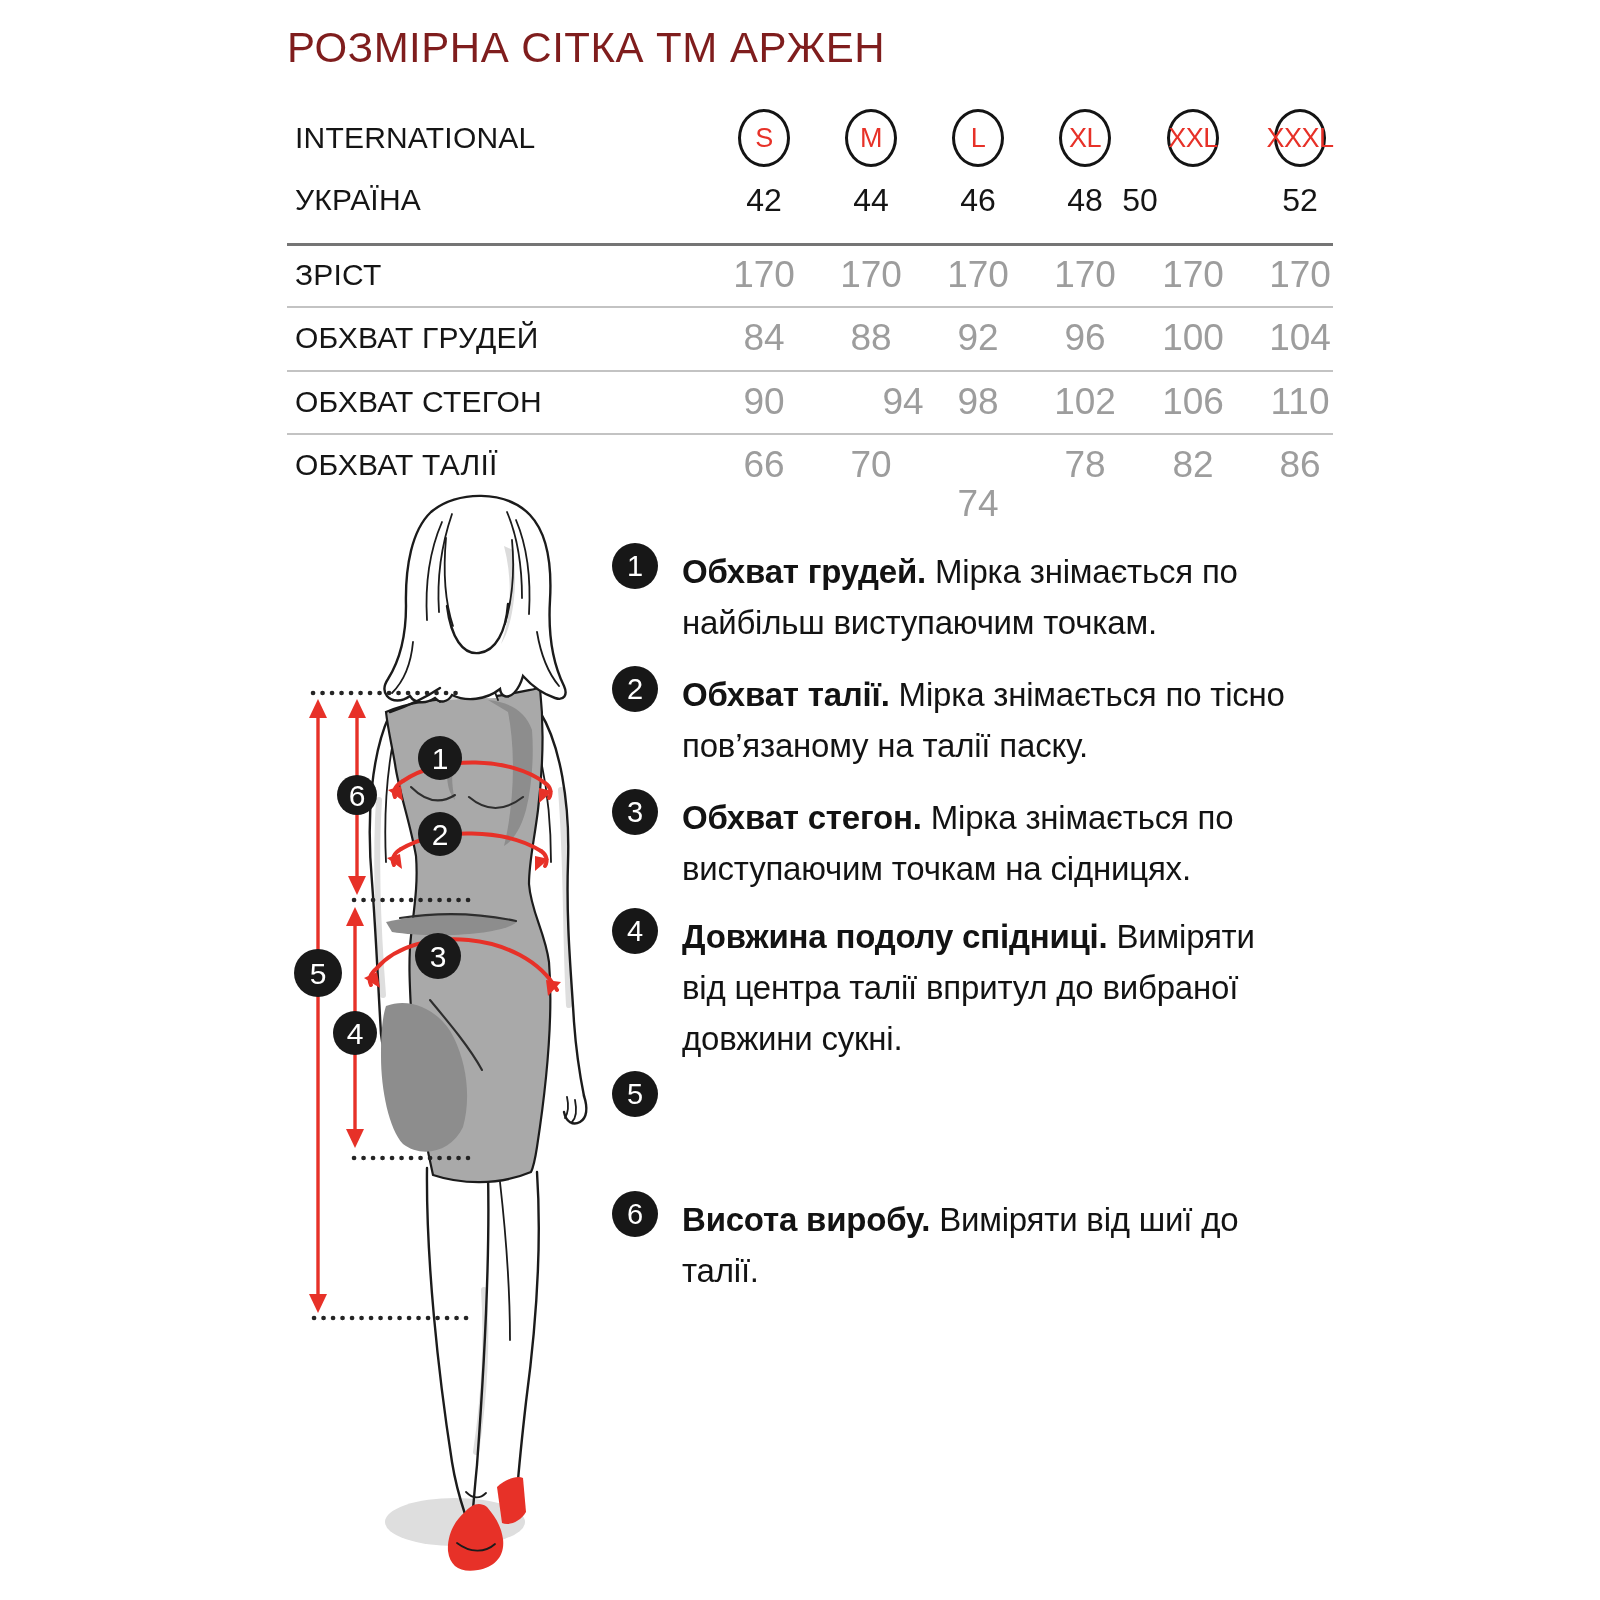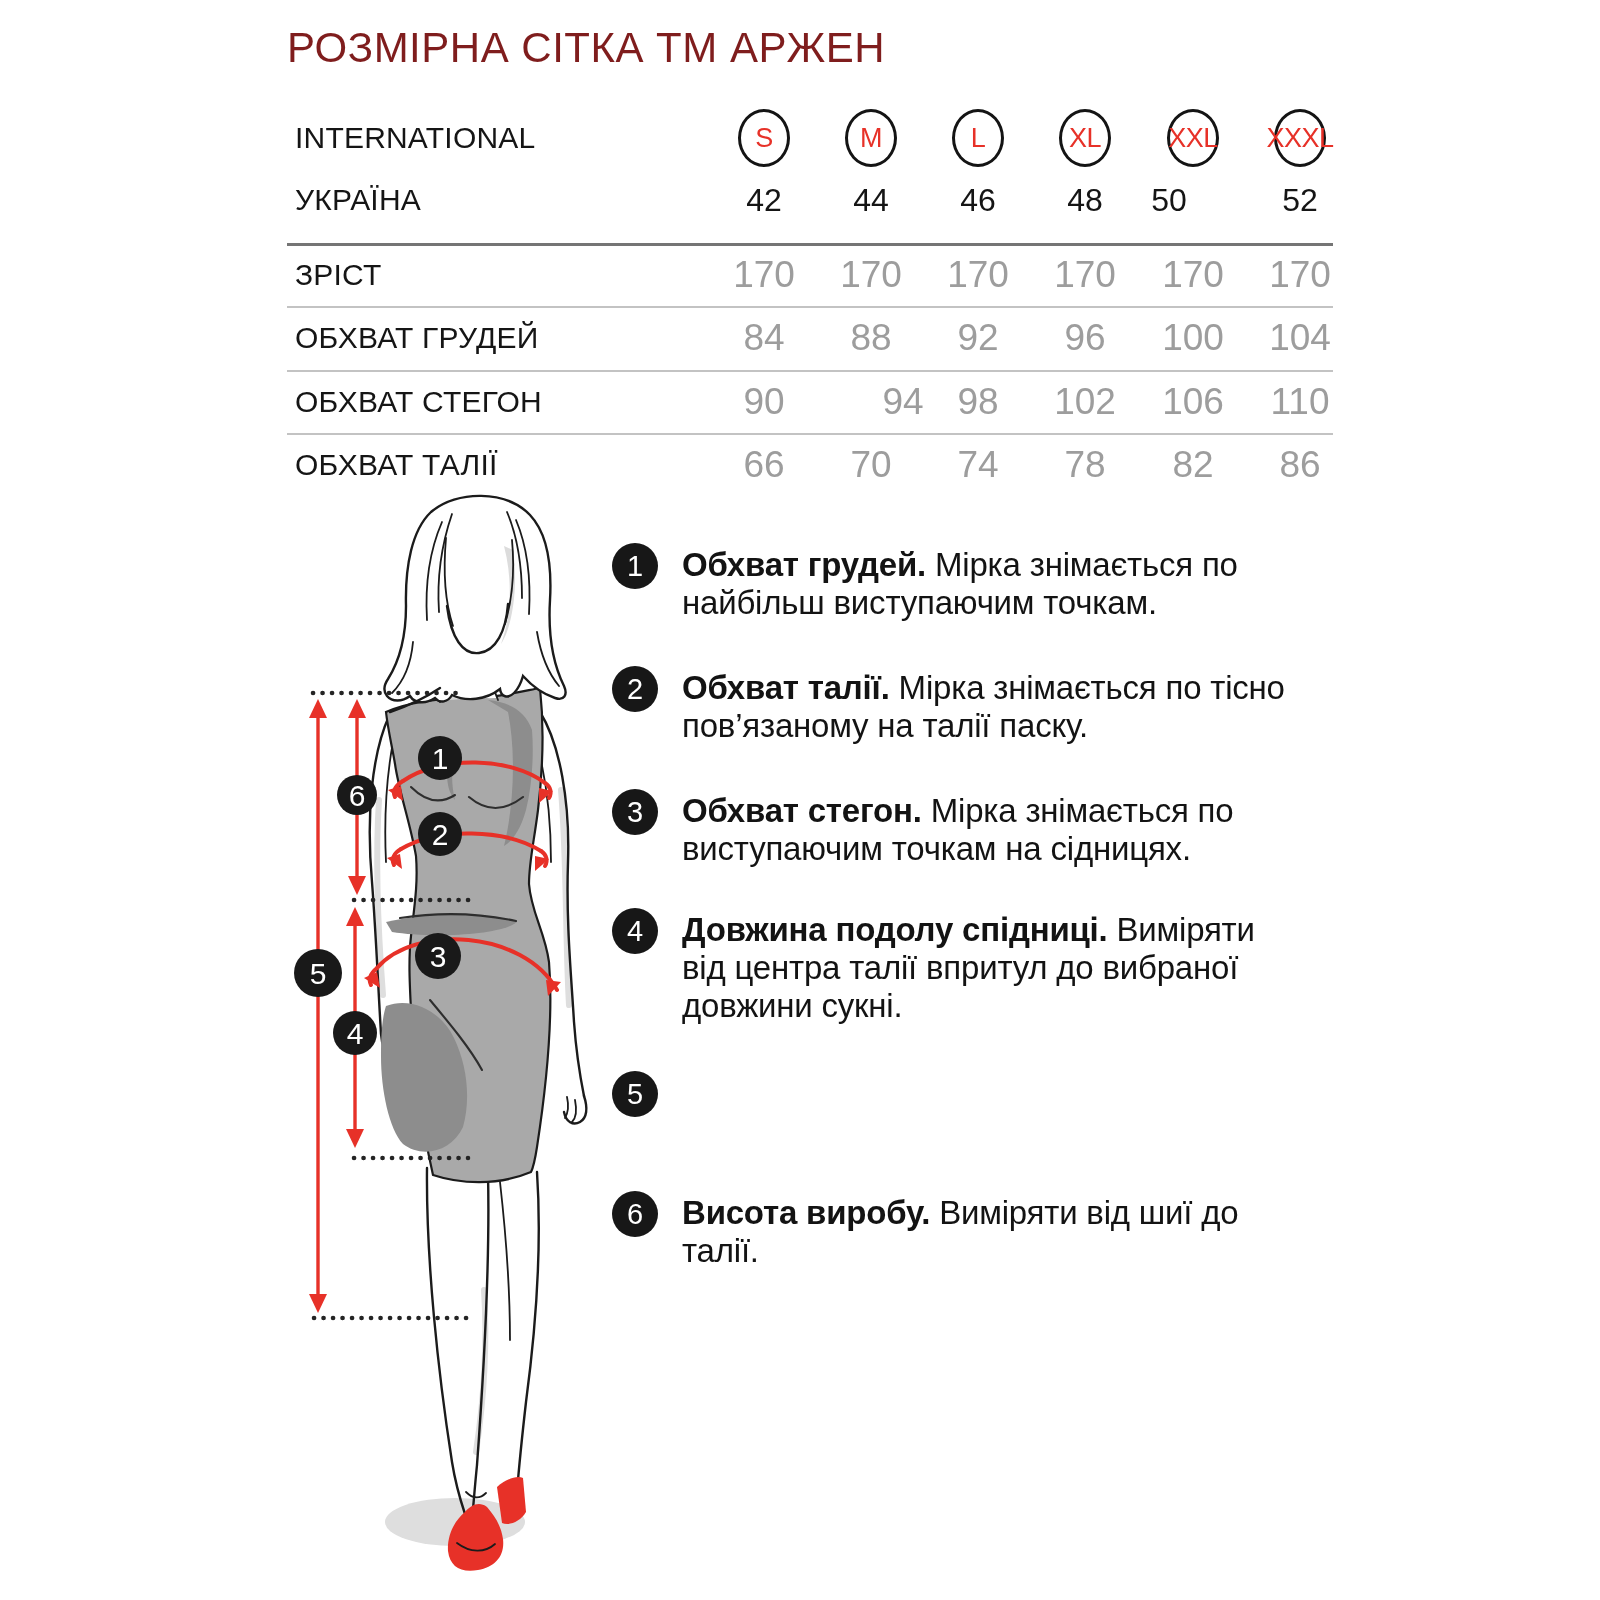--- a/index.html
+++ b/index.html
@@ -40,21 +40,21 @@
   .hr-dark{height:3px; background:var(--line-dark);}
   .hr-light{height:2px; background:var(--line-light);}
   
   .item{position:absolute; left:612px; width:700px;}
   .bullet{
     position:absolute; left:0; top:-3px; width:46px; height:46px; border-radius:50%;
     background:#171717; color:#fff; display:flex; align-items:center; justify-content:center;
     font-size:29px; font-weight:400;
   }
   .itext{
-    margin-left:70px; width:614px; font-size:33px; line-height:38px; color:#131313;
+    margin-left:70px; width:614px; font-size:33px; line-height:51px; color:#131313;
     letter-spacing:-.2px;
   }
   .itext b{font-weight:700;}
   
   .fig{position:absolute; left:280px; top:490px;}
   .sk{stroke:var(--ink); fill:none; stroke-width:2.4; stroke-linecap:round;}
   .sk-thin{stroke:var(--ink); fill:none; stroke-width:1.8; stroke-linecap:round;}
   .fold{stroke:#2e2e2e; fill:none; stroke-width:2.1; stroke-linecap:round;}
   .lite{stroke:#dedede; fill:none; stroke-width:6; stroke-linecap:round;}
   .shade{fill:var(--dress-shade);}
@@ -97,21 +97,21 @@
               <span>XXL</span>
             </div>
           </span><span class="cell" style="left: 1013px;">
             <div class="size-circle">
               <span>XXXL</span>
             </div>
           </span></span>
     </div>
     <div class="trow" style="top:170px;height:60px;">
       <span class="rlabel">УКРАЇНА</span>
-      <span id="uaCells"><span class="cell ua-val" style="left: 477px;">42</span><span class="cell ua-val" style="left: 584px;">44</span><span class="cell ua-val" style="left: 691px;">46</span><span class="cell ua-val" style="left: 798px;">48</span><span class="cell ua-val" style="left: 882px;">50</span><span class="cell ua-val" style="left: 1013px;">52</span></span>
+      <span id="uaCells"><span class="cell ua-val" style="left: 477px;">42</span><span class="cell ua-val" style="left: 584px;">44</span><span class="cell ua-val" style="left: 691px;">46</span><span class="cell ua-val" style="left: 798px;">48</span><span class="cell ua-val" style="left: 853px;">50</span><span class="cell ua-val" style="left: 1013px;">52</span></span>
     </div>
     <div class="hr hr-dark" style="top:243px;"></div>
     <div class="hr hr-light" style="top:306px;"></div>
     <div class="hr hr-light" style="top:370px;"></div>
     <div class="hr hr-light" style="top:433px;"></div>
     <div id="dataRows">
         <div class="trow" style="top: 245px; height: 60px;">
           <span class="rlabel">ЗРІСТ</span>
           <span class="cell g-val" style="left: 477px;">170</span>
           <span class="cell g-val" style="left: 584px;">170</span>
@@ -135,21 +135,21 @@
           <span class="cell g-val" style="left: 616px;">94</span>
           <span class="cell g-val" style="left: 691px;">98</span>
           <span class="cell g-val" style="left: 798px;">102</span>
           <span class="cell g-val" style="left: 906px;">106</span>
           <span class="cell g-val" style="left: 1013px;">110</span>
         </div>
         <div class="trow" style="top: 435px; height: 60px;">
           <span class="rlabel">ОБХВАТ ТАЛІЇ</span>
           <span class="cell g-val" style="left: 477px;">66</span>
           <span class="cell g-val" style="left: 584px;">70</span>
-          <span class="cell g-val" style="left: 691px;">74</span>
+          <span class="cell g-val" style="left: 691px; margin-top: 39px;">74</span>
           <span class="cell g-val" style="left: 798px;">78</span>
           <span class="cell g-val" style="left: 906px;">82</span>
           <span class="cell g-val" style="left: 1013px;">86</span>
         </div>
       </div>
   </div>
 
   <svg class="fig" viewBox="0 0 340 1110" width="340" height="1110">
 
     <ellipse cx="175" cy="1032" rx="70" ry="24" fill="#dedede"></ellipse>

